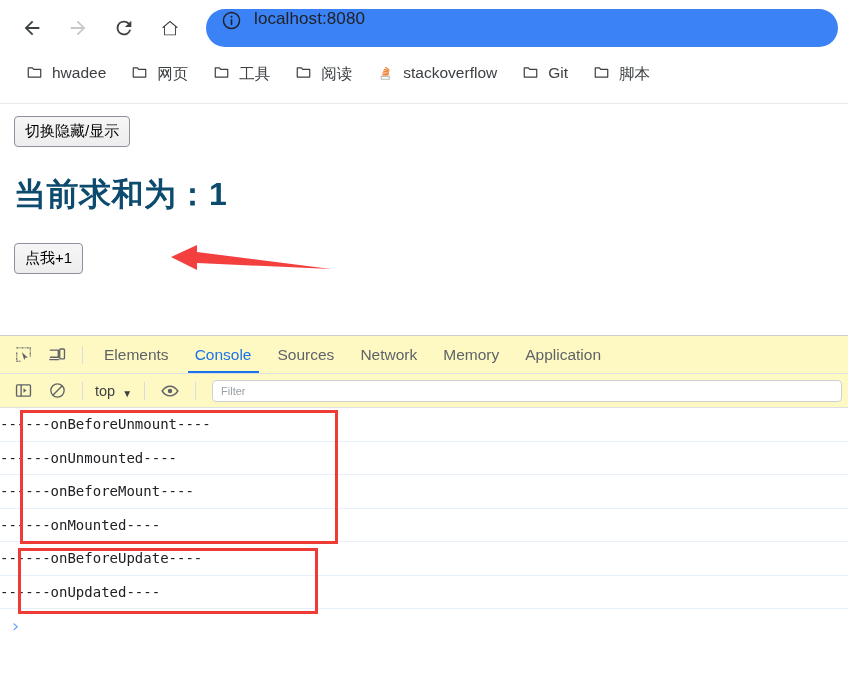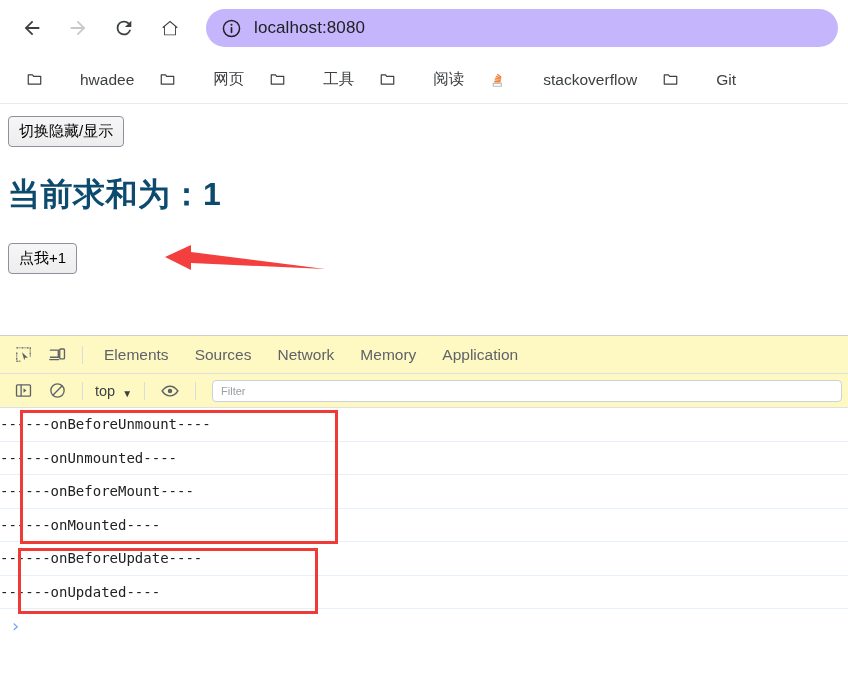--- a/index.html
+++ b/index.html
@@ -26,24 +26,23 @@
     width: 36px; height: 36px;
     display: flex; align-items: center; justify-content: center;
     border-radius: 50%;
     flex: 0 0 auto;
     margin-right: 10px;
   }
   .nav-btn svg { display: block; }
   #omnibox {
     flex: 1 1 auto;
     height: 38px;
-    background: #c4b5fd;
+    background: #3b82f6;
     border-radius: 19px;
     display: flex;
-    align-items: center;
     padding: 0 14px;
     margin-left: 8px;
     min-width: 0;
   }
   #omnibox-info {
     width: 22px; height: 22px;
     flex: 0 0 auto;
     display: flex; align-items: center; justify-content: center;
     margin-right: 12px;
   }
@@ -59,47 +58,46 @@
   
   #bookmark-bar {
     height: 48px;
     display: flex;
     align-items: center;
     padding: 0 12px 0 16px;
     border-bottom: 1px solid #e8eaed;
   }
   .bookmark {
     display: flex;
-    align-items: center;
     height: 32px;
     padding: 0 9px;
     border-radius: 4px;
     flex: 0 0 auto;
     margin-right: 6px;
-    gap: 28px;
   }
   .bookmark-icon {
     width: 18px; height: 18px;
     flex: 0 0 auto;
     margin-right: 9px;
     display: flex; align-items: center; justify-content: center;
   }
   .bookmark-label {
     font-size: 15.5px;
     color: #3c4043;
     white-space: nowrap;
   }
 
   
   #page-viewport {
     position: relative;
     height: 231px;
     padding: 12px 16px 0 8px;
     background: #ffffff;
     overflow: hidden;
+    margin-left: 6px;
   }
   .page-button {
     display: inline-block;
     font-family: "Liberation Sans", sans-serif;
     font-size: 15px;
     color: #000000;
     background: linear-gradient(#f6f6f6, #ededed);
     border: 1px solid #8f8f9d;
     border-radius: 4px;
     padding: 5px 10px 6px;
@@ -337,20 +335,28 @@
 
     <div class="bookmark">
       <span class="bookmark-icon">
         <svg width="17" height="17" viewBox="0 0 24 24">
           <path d="M3.2 5.6h6l1.6 1.9h10V18.4H3.2z" fill="none" stroke="#3c4043" stroke-width="1.7" stroke-linejoin="round"></path>
         </svg>
       </span>
       <span class="bookmark-label">Git</span>
     </div>
 
+    <div class="bookmark">
+      <span class="bookmark-icon">
+        <svg width="17" height="17" viewBox="0 0 24 24">
+          <path d="M3.2 5.6h6l1.6 1.9h10V18.4H3.2z" fill="none" stroke="#3c4043" stroke-width="1.7" stroke-linejoin="round"></path>
+        </svg>
+      </span>
+      <span class="bookmark-label">脚本</span>
+    </div>
 
   </div>
 </div>
 
 <div id="page-viewport">
 
   <button class="page-button">切换隐藏/显示</button>
 
   <h1 id="page-heading">当前求和为：1</h1>
 
@@ -378,20 +384,21 @@
     <div class="dt-icon-btn">
       <svg width="19" height="19" viewBox="0 0 24 24">
         <path d="M3 6.5h10v9H3" fill="none" stroke="#5f6368" stroke-width="1.7" stroke-linecap="round"></path>
         <rect x="14.8" y="5" width="6" height="12.5" rx="1.1" fill="none" stroke="#5f6368" stroke-width="1.7"></rect>
         <line x1="2.2" y1="18.4" x2="13.5" y2="18.4" stroke="#5f6368" stroke-width="1.7" stroke-linecap="round"></line>
       </svg>
     </div>
     <div class="dt-sep"></div>
 
     <div class="dt-tab">Elements</div>
+    <div class="dt-tab active">Console</div>
     <div class="dt-tab">Sources</div>
     <div class="dt-tab">Network</div>
     <div class="dt-tab">Memory</div>
     <div class="dt-tab">Application</div>
   </div>
 
   <div id="console-toolbar">
     <div class="dt-icon-btn">
       <svg width="19" height="19" viewBox="0 0 24 24">
         <rect x="3.2" y="4.8" width="17.6" height="14.4" rx="1.2" fill="none" stroke="#5f6368" stroke-width="1.7"></rect>

